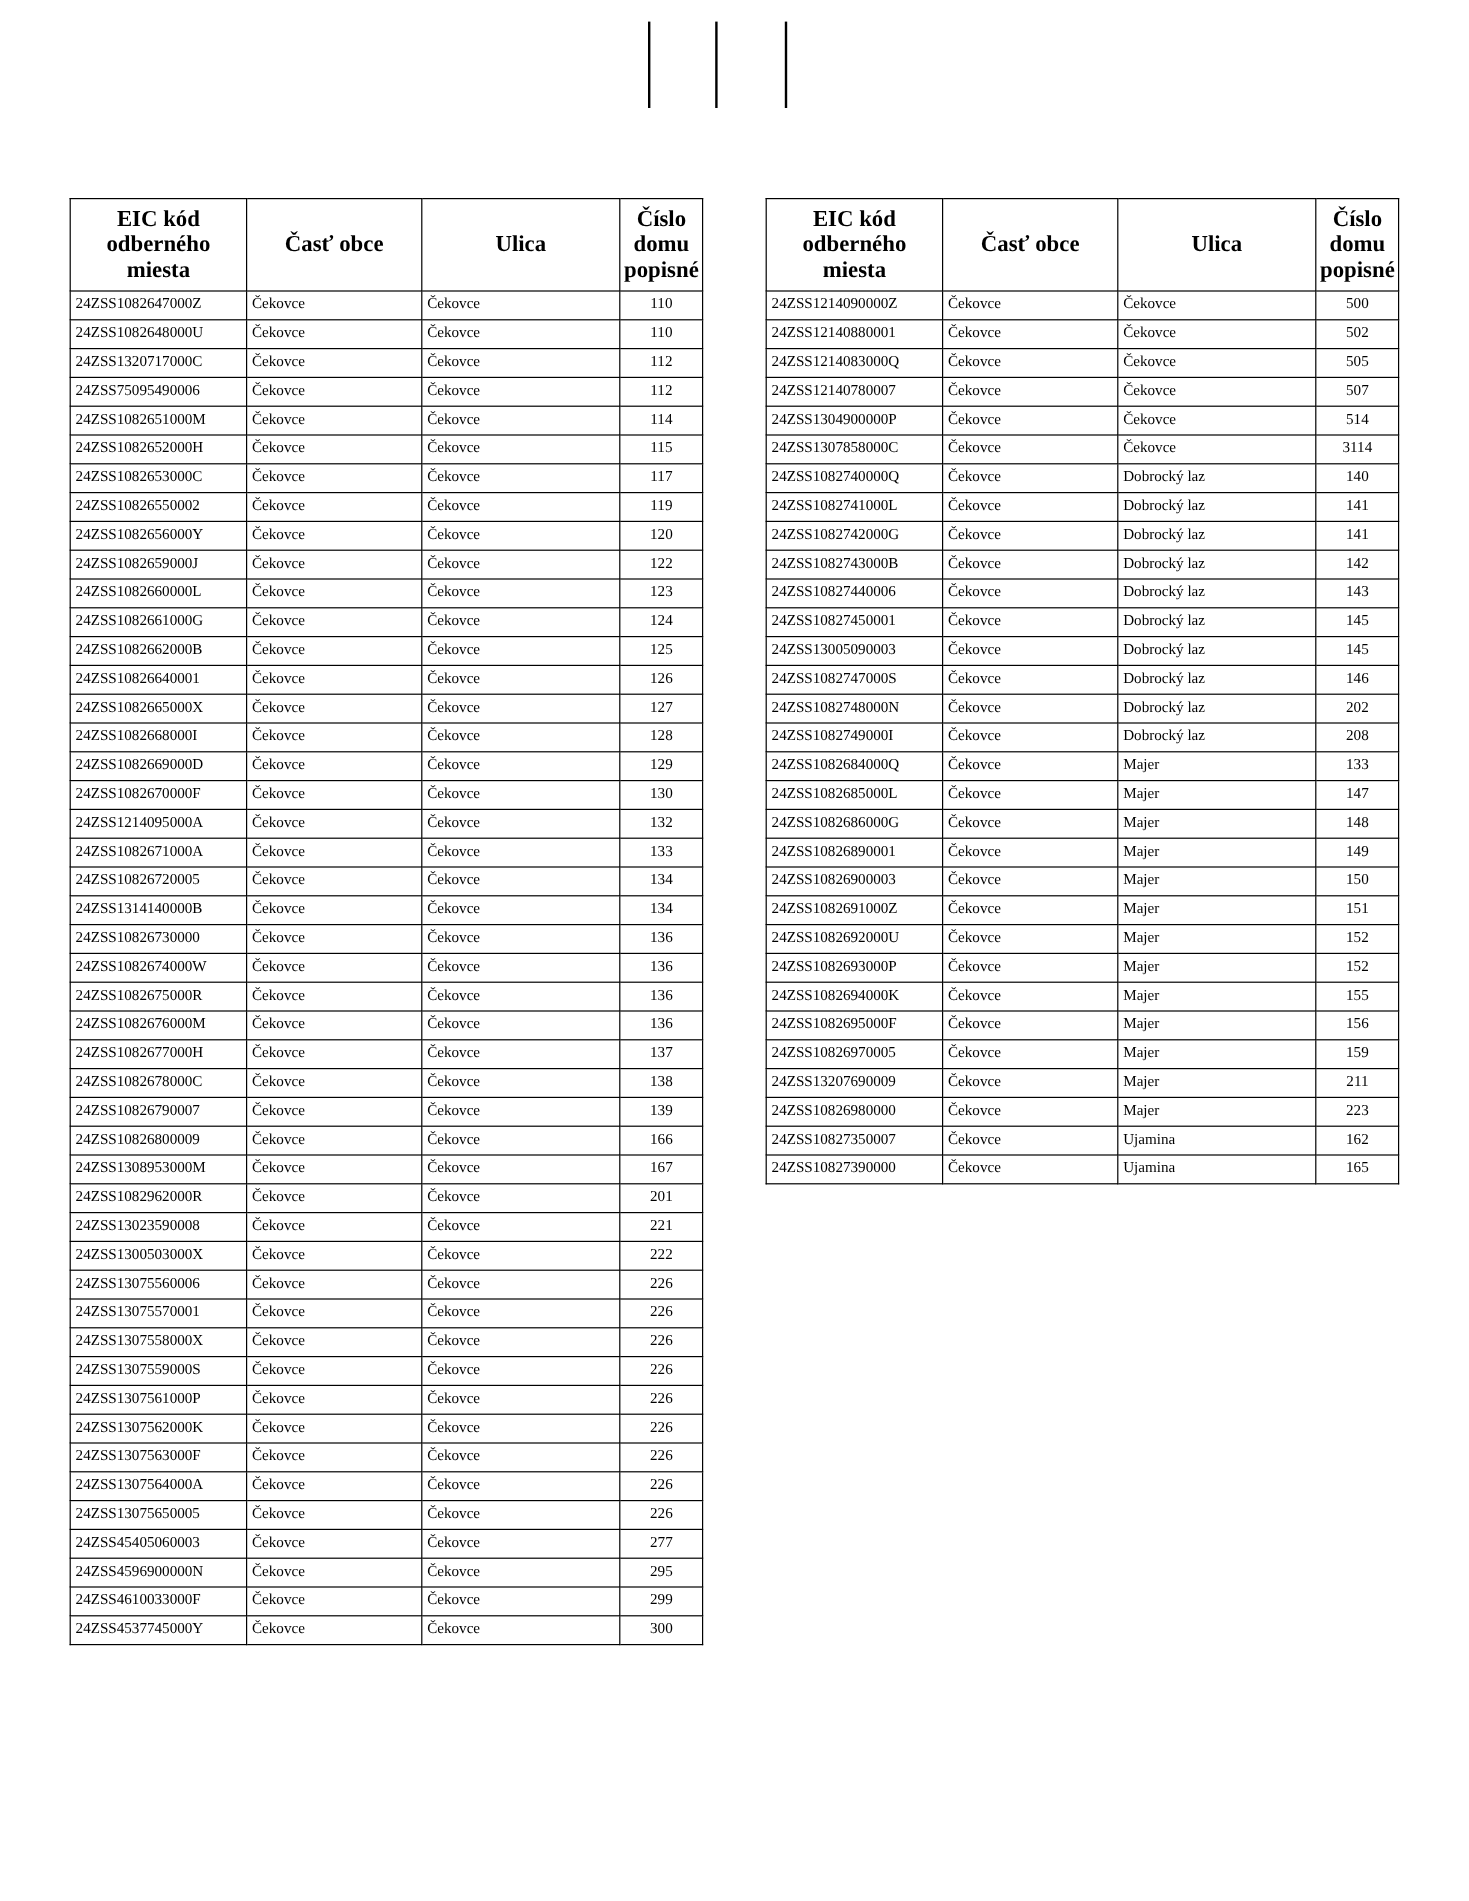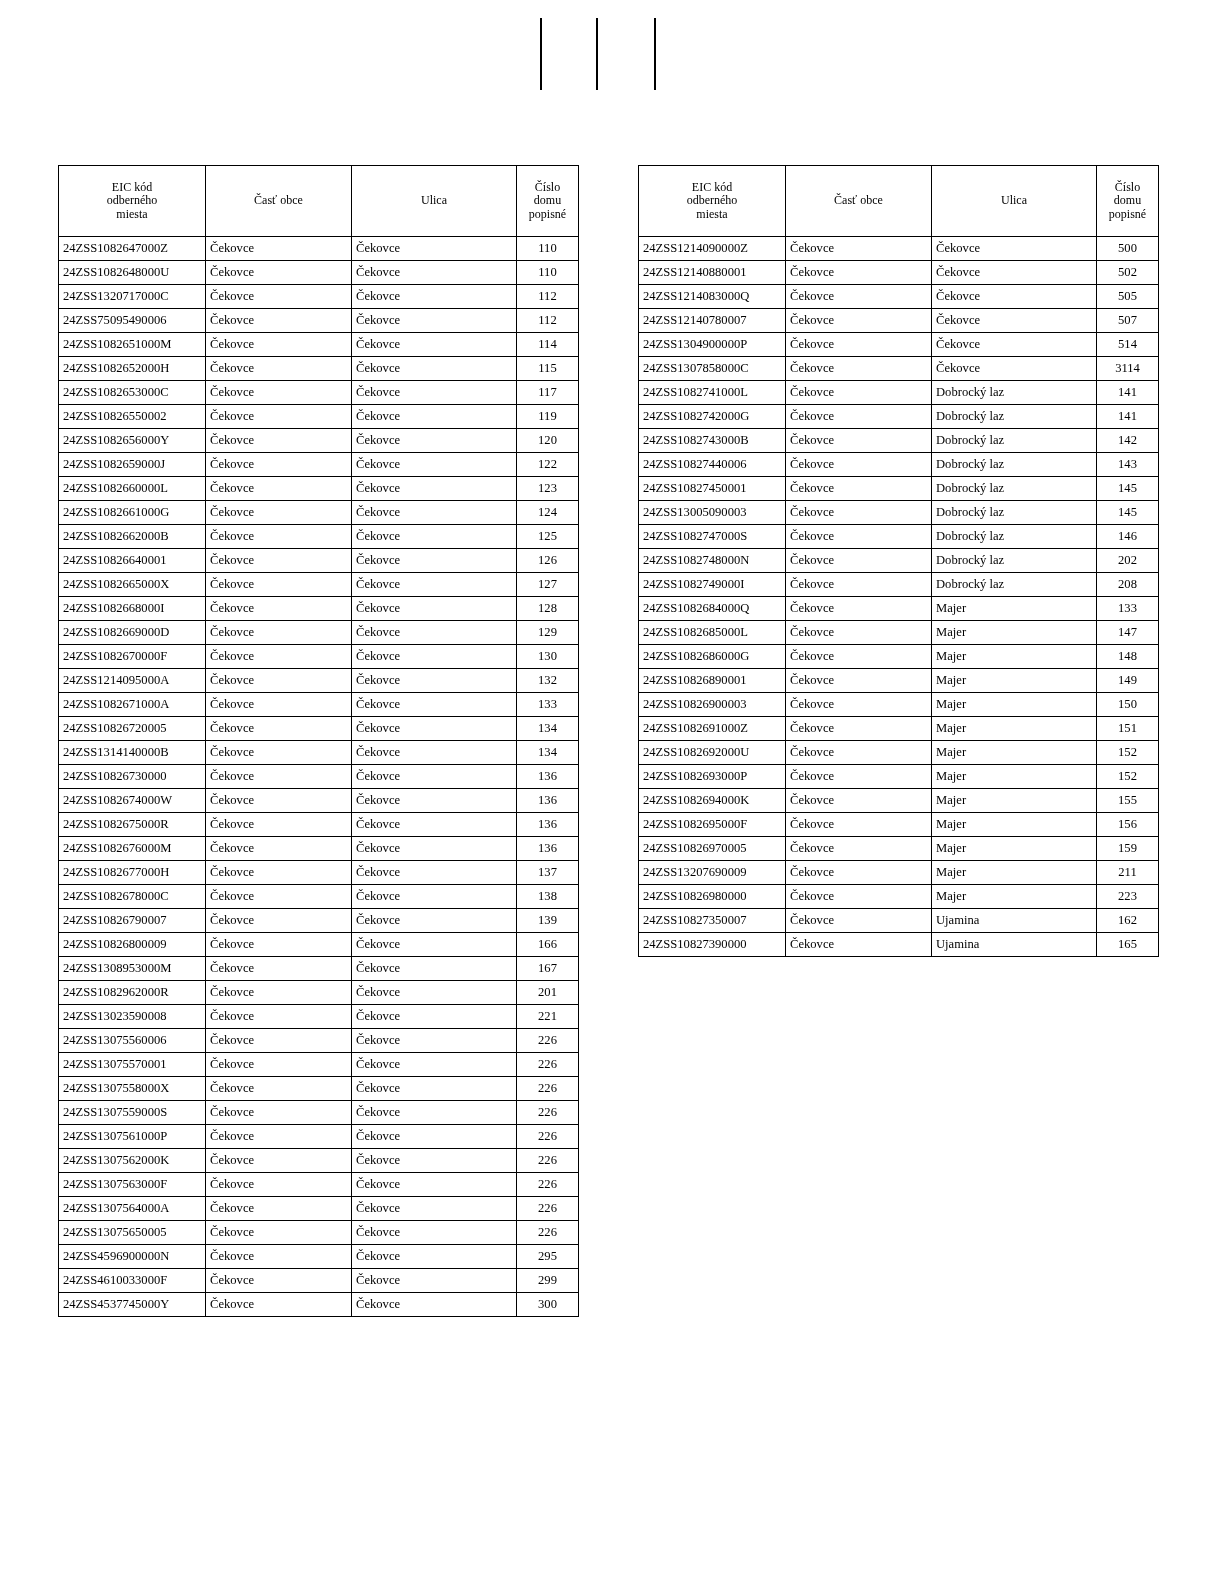--- a/index.html
+++ b/index.html
@@ -56,22 +56,22 @@
   table.data th, table.data td {
     border: 1px solid #000;
     padding: 3px 4px;
     vertical-align: middle;
     white-space: nowrap;
     overflow: hidden;
   }
   table.data thead th {
     border: 1.4px solid #000;
     text-align: center;
-    font-weight: normal;
-    font-size: 12px;
+    font-weight: bold;
+    font-size: 19px;
     line-height: 1.12;
     padding: 6px 3px;
     height: 58px;
   }
   table.data tbody td {
     height: 17px;
     font-size: 12.6px;
   }
   td.c-eic { text-align: left; }
   td.c-cast { text-align: left; }
@@ -322,20 +322,26 @@
             <td class="c-ulica">Čekovce</td>
             <td class="c-cislo">201</td>
           </tr>
           <tr>
             <td class="c-eic">24ZSS13023590008</td>
             <td class="c-cast">Čekovce</td>
             <td class="c-ulica">Čekovce</td>
             <td class="c-cislo">221</td>
           </tr>
           <tr>
+            <td class="c-eic">24ZSS1300503000X</td>
+            <td class="c-cast">Čekovce</td>
+            <td class="c-ulica">Čekovce</td>
+            <td class="c-cislo">222</td>
+          </tr>
+          <tr>
             <td class="c-eic">24ZSS13075560006</td>
             <td class="c-cast">Čekovce</td>
             <td class="c-ulica">Čekovce</td>
             <td class="c-cislo">226</td>
           </tr>
           <tr>
             <td class="c-eic">24ZSS13075570001</td>
             <td class="c-cast">Čekovce</td>
             <td class="c-ulica">Čekovce</td>
             <td class="c-cislo">226</td>
@@ -374,20 +380,26 @@
             <td class="c-eic">24ZSS1307564000A</td>
             <td class="c-cast">Čekovce</td>
             <td class="c-ulica">Čekovce</td>
             <td class="c-cislo">226</td>
           </tr>
           <tr>
             <td class="c-eic">24ZSS13075650005</td>
             <td class="c-cast">Čekovce</td>
             <td class="c-ulica">Čekovce</td>
             <td class="c-cislo">226</td>
+          </tr>
+          <tr>
+            <td class="c-eic">24ZSS45405060003</td>
+            <td class="c-cast">Čekovce</td>
+            <td class="c-ulica">Čekovce</td>
+            <td class="c-cislo">277</td>
           </tr>
           <tr>
             <td class="c-eic">24ZSS4596900000N</td>
             <td class="c-cast">Čekovce</td>
             <td class="c-ulica">Čekovce</td>
             <td class="c-cislo">295</td>
           </tr>
           <tr>
             <td class="c-eic">24ZSS4610033000F</td>
             <td class="c-cast">Čekovce</td>
@@ -457,20 +469,26 @@
             <td class="c-ulica">Čekovce</td>
             <td class="c-cislo">514</td>
           </tr>
           <tr>
             <td class="c-eic">24ZSS1307858000C</td>
             <td class="c-cast">Čekovce</td>
             <td class="c-ulica">Čekovce</td>
             <td class="c-cislo">3114</td>
           </tr>
           <tr>
+            <td class="c-eic">24ZSS1082740000Q</td>
+            <td class="c-cast">Čekovce</td>
+            <td class="c-ulica">Dobrocký laz</td>
+            <td class="c-cislo">140</td>
+          </tr>
+          <tr>
             <td class="c-eic">24ZSS1082741000L</td>
             <td class="c-cast">Čekovce</td>
             <td class="c-ulica">Dobrocký laz</td>
             <td class="c-cislo">141</td>
           </tr>
           <tr>
             <td class="c-eic">24ZSS1082742000G</td>
             <td class="c-cast">Čekovce</td>
             <td class="c-ulica">Dobrocký laz</td>
             <td class="c-cislo">141</td>

